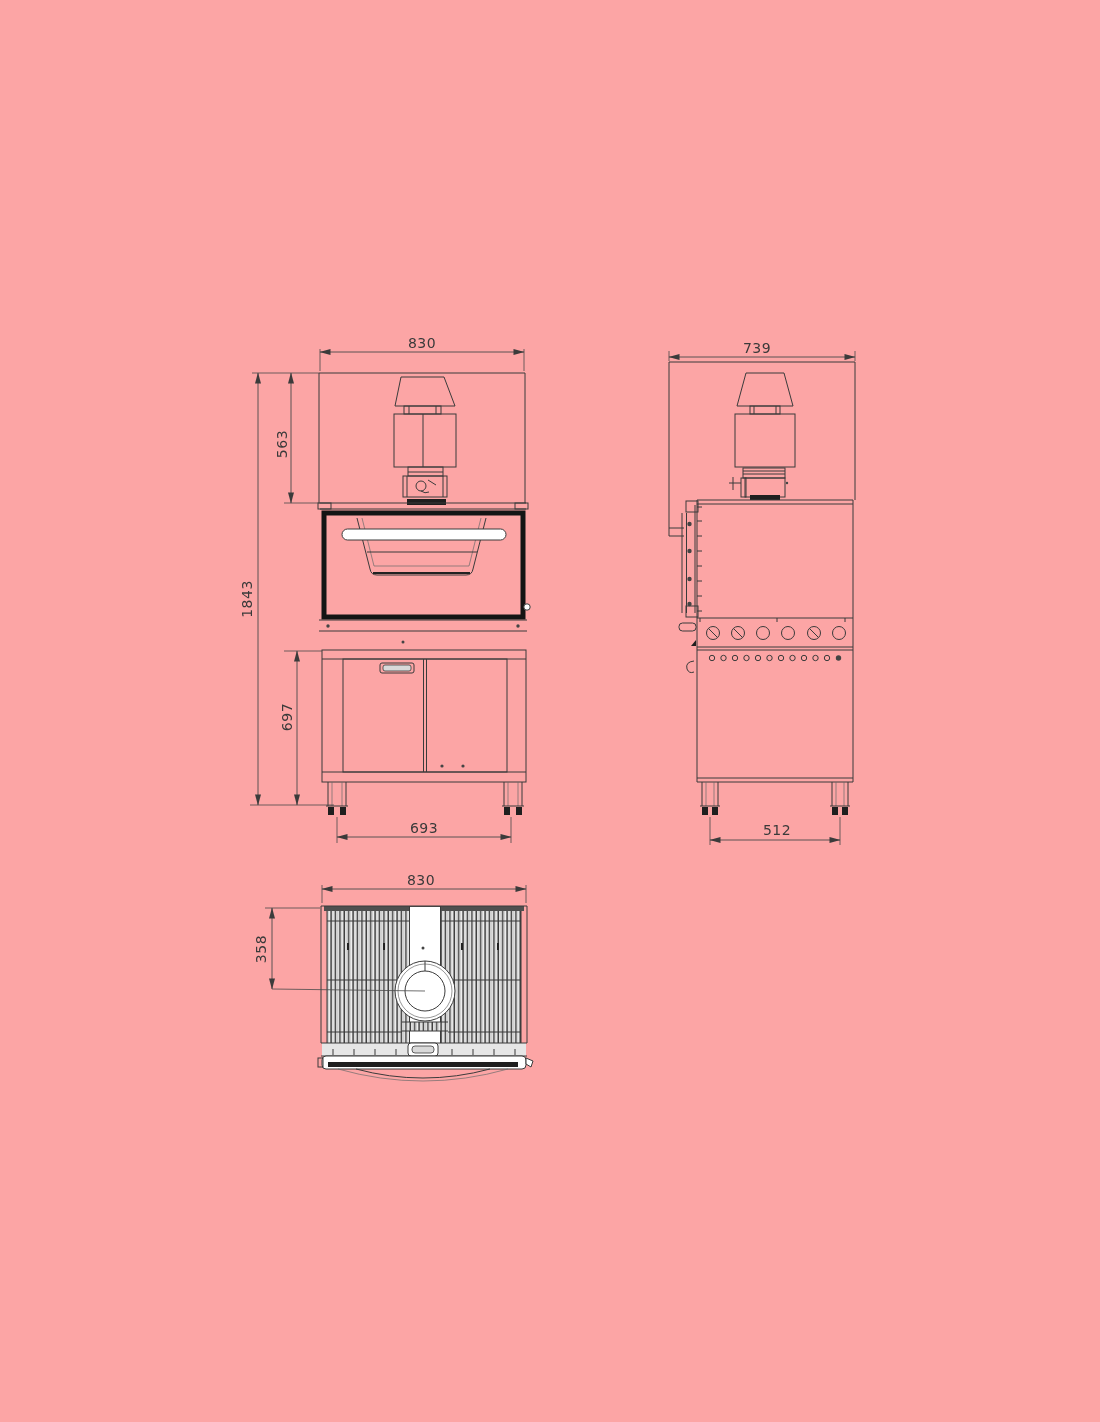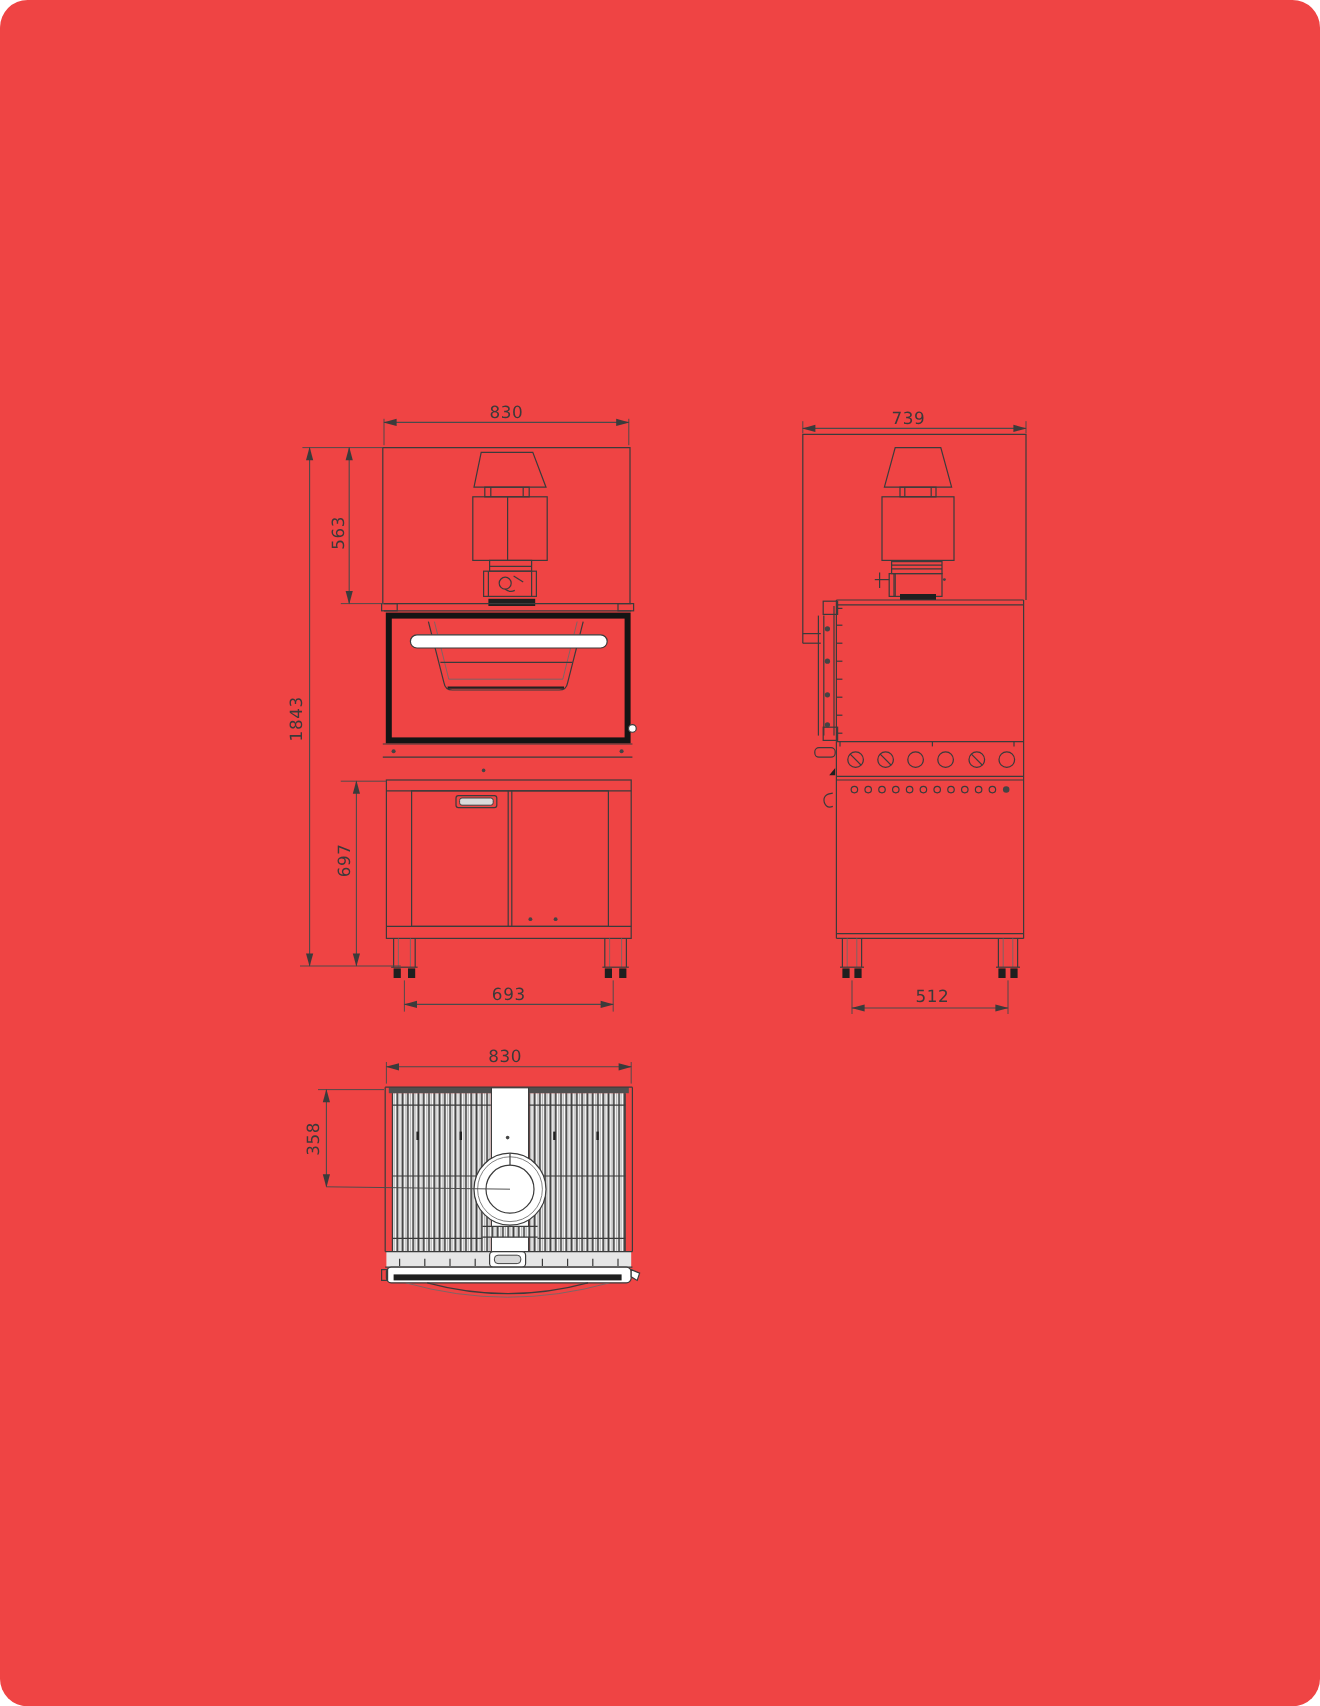--- a/index.html
+++ b/index.html
@@ -1,16 +1,16 @@
 <!DOCTYPE html>
 <html><head>
 <meta charset="utf-8">
 <style>
   html,body{margin:0;padding:0;background:#ffffff;}
-  .page{position:relative;width:1100px;height:1422px;background:#ef4444;overflow:hidden;border-radius:23px;}
+  .page{position:relative;width:1100px;height:1422px;background:#fca5a5;overflow:hidden;}
   svg{position:absolute;left:0;top:0;}
   svg *{vector-effect:none;}
   .ln{stroke:#3b3b3b;stroke-width:1;fill:none;stroke-linecap:butt;}
   .ln-thin{stroke:#6a6a6a;stroke-width:.7;fill:none;}
   .ln-thick{stroke:#141414;stroke-width:5;fill:none;}
   .ln-bold{stroke:#222;stroke-width:2;fill:none;}
   .f-dark{fill:#1f1f1f;stroke:none;}
   .f-gray{fill:#d9d9d9;stroke:#3b3b3b;stroke-width:.8;}
   .f-band{fill:#e6e6e6;stroke:none;}
   .f-white{fill:#ffffff;stroke:#3b3b3b;stroke-width:1;}

